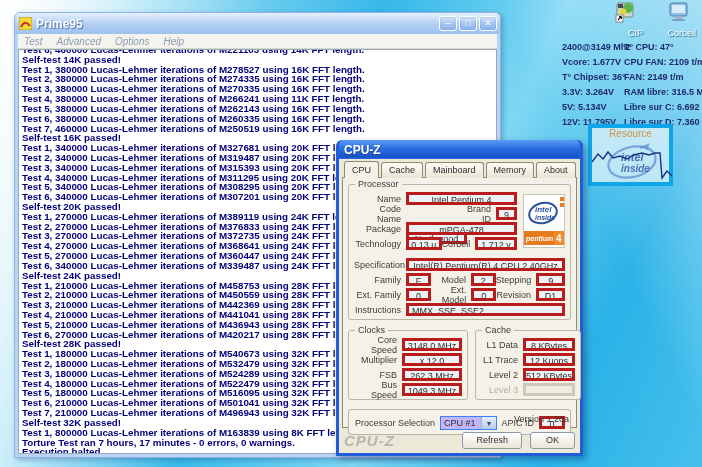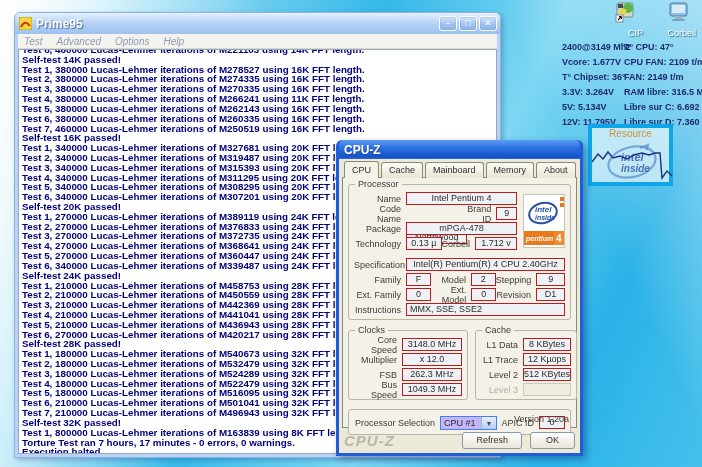--- a/index.html
+++ b/index.html
@@ -66,21 +66,21 @@
   .tab.sel { background:#f4f2e8; margin-top:-1px; padding-top:3px; }
 
   .page { position:absolute; left:3px; right:3px; top:18px; bottom:25px; border:1px solid #8c8c73;
           background:#f4f2e8; padding:6px 5px 3px; }
 
   .gb { border:1px solid #bab6a4; border-radius:3px; position:relative; padding:7px 5px 3px; background:#f4f2e8; }
   .gb-label { position:absolute; top:-6px; left:6px; background:#f4f2e8; padding:0 3px; color:#3a3a33; }
 
   .row { display:flex; align-items:center; margin-bottom:2px; height:13px; }
   .lbl { text-align:right; padding-right:5px; color:#3c3c36; flex:none; }
-  .fld { border:1px solid #b91c1c; background:#eef2f6; height:13px; line-height:11px; text-align:center; overflow:hidden; white-space:nowrap; }
+  .fld { border:3px solid #b91c1c; background:#eef2f6; height:13px; line-height:11px; text-align:center; overflow:hidden; white-space:nowrap; }
   .fld.left { text-align:left; padding-left:3px; }
   .dim { color:#b3af9e; }
   .fld.dim-f { border-color:#cdc9b9; background:#efede1; }
 
   .proc-rows { margin-right:48px; }
   .p-lbl { width:52px; }
   .intel-logo { position:absolute; right:5px; top:9px; width:42px; height:54px; border:1px solid #c9c5b5; background:#fff; }
 
   .two-col { display:flex; gap:7px; margin-top:10px; }
   .gb.clocks { width:120px; flex:none; }

